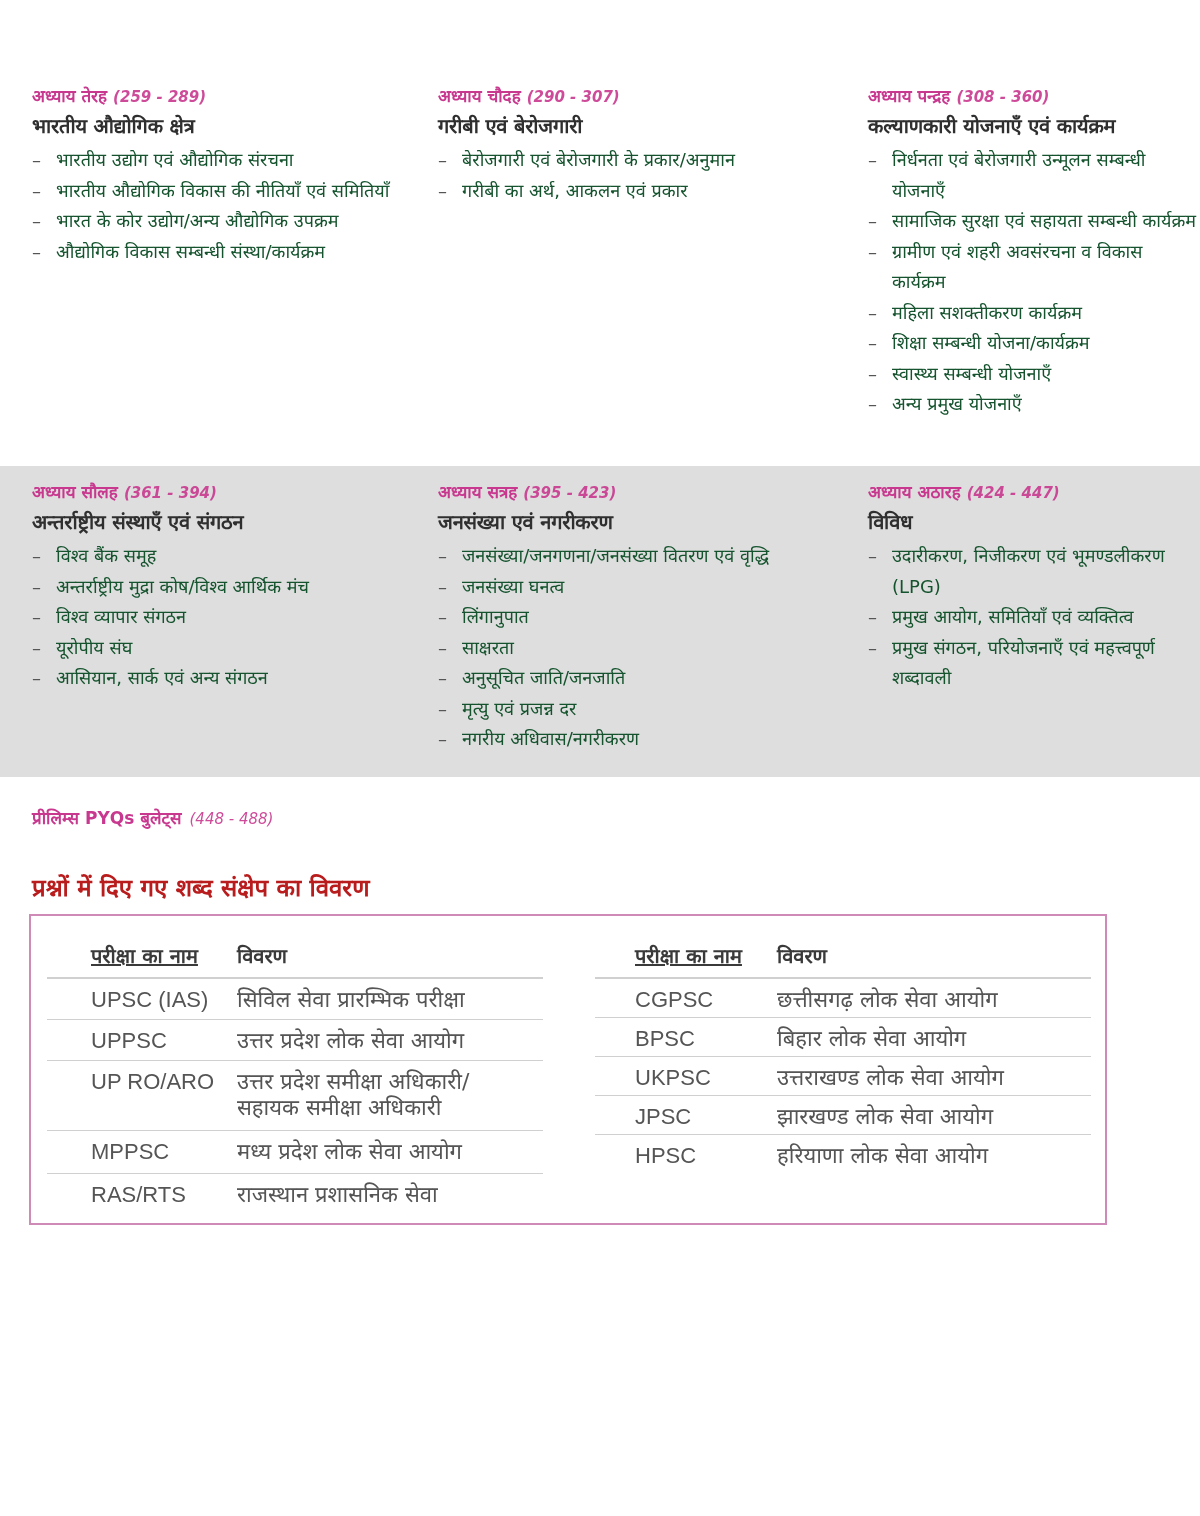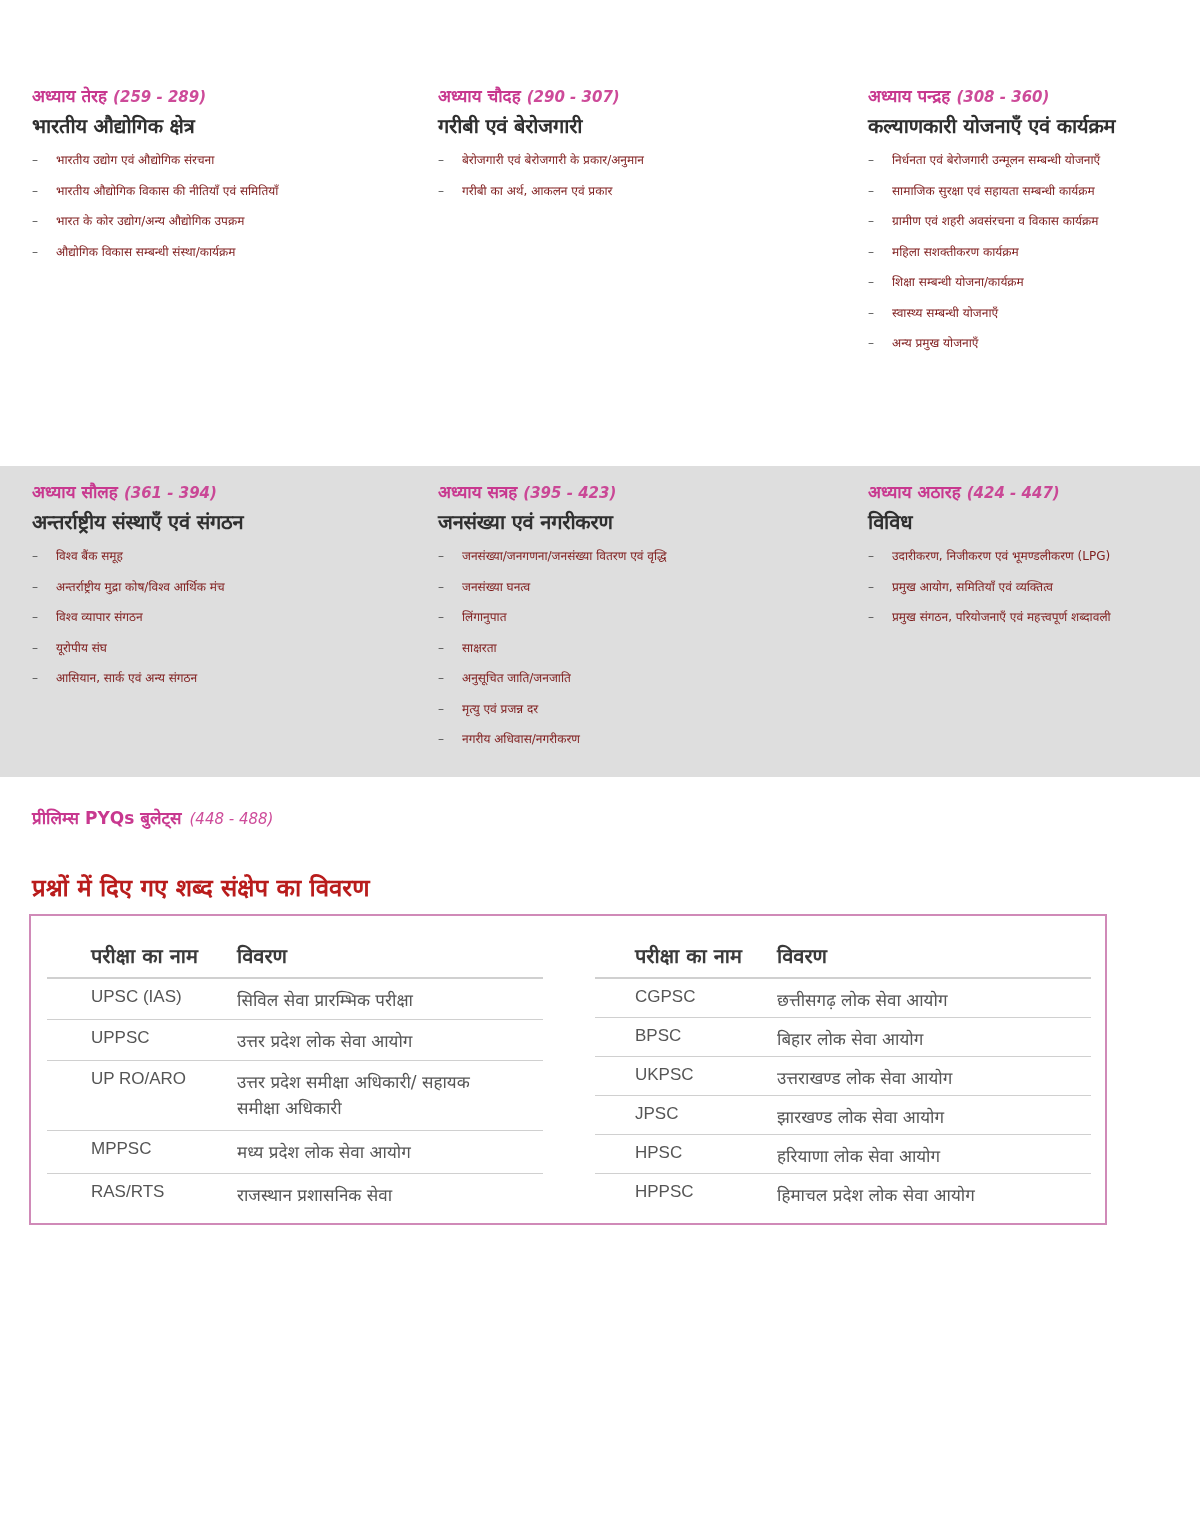--- a/index.html
+++ b/index.html
@@ -12,39 +12,39 @@
 
   .col { position: absolute; top: 14px; }
   .col-a { left: 32px; width: 370px; }
   .col-b { left: 422px; width: 430px; margin-left: 16px; }
   .col-c { left: 868px; width: 332px; }
 
   .chapter-label { font-size: 17px; font-weight: bold; color: #c8388f; line-height: 24px; white-space: nowrap; }
   .chapter-label .pages { font-weight: bold; font-style: italic; font-size: 15px; color: #c8388f; margin-left: 6px; opacity: 0.9; }
   .chapter-title { font-size: 20px; font-weight: bold; color: #2f2f2f; line-height: 34px; white-space: nowrap; letter-spacing: -0.2px; }
   .topic-list { list-style: none; margin-top: 2px; }
-  .topic-list li { position: relative; padding-left: 24px; font-size: 12px; line-height: 30.5px; color: #7f1d1d; }
+  .topic-list li { position: relative; padding-left: 24px; font-size: 18px; line-height: 30.5px; color: #14532d; }
   .topic-list li::before { content: "–"; position: absolute; left: 0; top: 0; color: #555555; }
 
   .prelims { position: absolute; top: 806px; left: 32px; white-space: nowrap; }
   .prelims .label { font-size: 17px; font-weight: bold; color: #c8388f; }
   .prelims .pages { font-size: 15px; font-style: italic; color: #c8388f; margin-left: 8px; opacity: 0.9; }
 
   .abbr-heading { position: absolute; top: 870px; left: 32px; font-size: 24px; color: #b91c1c; white-space: nowrap; }
 
   .abbr-box { position: absolute; top: 914px; left: 29px; width: 1078px; height: 311px; border: 2px solid #d08ab8; background: #ffffff; }
 
   .abbr-table { position: absolute; border-collapse: collapse; }
   .abbr-table.left { top: 18px; left: 16px; width: 496px; }
   .abbr-table.right { top: 18px; left: 564px; width: 496px; }
   .abbr-table th { text-align: left; font-size: 20px; font-weight: bold; color: #3a3a3a; height: 44px; vertical-align: middle; border-bottom: 2px solid #d0d0d0; }
-  .abbr-table td { font-size: 17px; color: #555555; vertical-align: top; border-bottom: 1.5px solid #d0d0d0; padding-top: 8px; }
+  .abbr-table td { font-size: 22px; color: #555555; vertical-align: top; border-bottom: 1.5px solid #d0d0d0; padding-top: 8px; }
   .abbr-table tr:last-child td { border-bottom: none; }
   .abbr-table .c1 { width: 190px; padding-left: 44px; font-family: "Liberation Sans", sans-serif; }
-  .abbr-table th.c1 { font-family: "DejaVu Sans", sans-serif; }
+  .abbr-table th.c1 { font-family: "DejaVu Sans", sans-serif; text-decoration: underline; }
   .abbr-table.right .c1 { width: 182px; padding-left: 40px; }
   .abbr-table .c2 { line-height: 26px; }
 
   .left tbody tr { height: 41px; }
   .left tbody tr.tall { height: 70px; }
   .left tbody tr.tall2 { height: 43px; }
   .right tbody tr { height: 39px; }
 </style>
 </head>
 <body>
@@ -182,19 +182,15 @@
         <td class="c2">उत्तराखण्ड लोक सेवा आयोग</td>
       </tr>
       <tr>
         <td class="c1">JPSC</td>
         <td class="c2">झारखण्ड लोक सेवा आयोग</td>
       </tr>
       <tr>
         <td class="c1">HPSC</td>
         <td class="c2">हरियाणा लोक सेवा आयोग</td>
       </tr>
-      <tr>
-        <td class="c1">HPPSC</td>
-        <td class="c2">हिमाचल प्रदेश लोक सेवा आयोग</td>
-      </tr>
     </tbody>
   </table>
 </div>
 
 </body></html>

